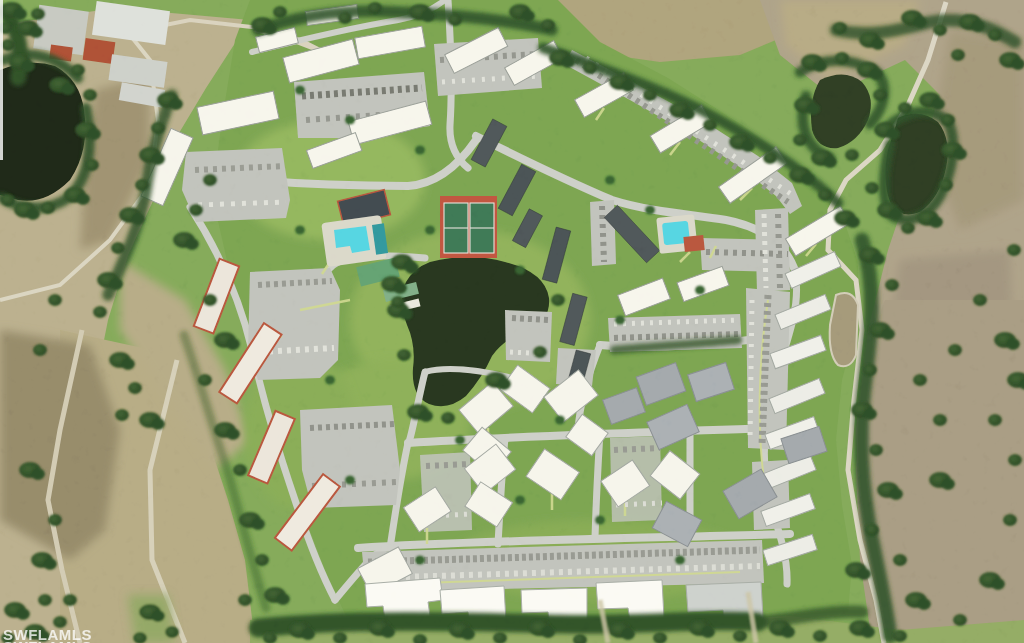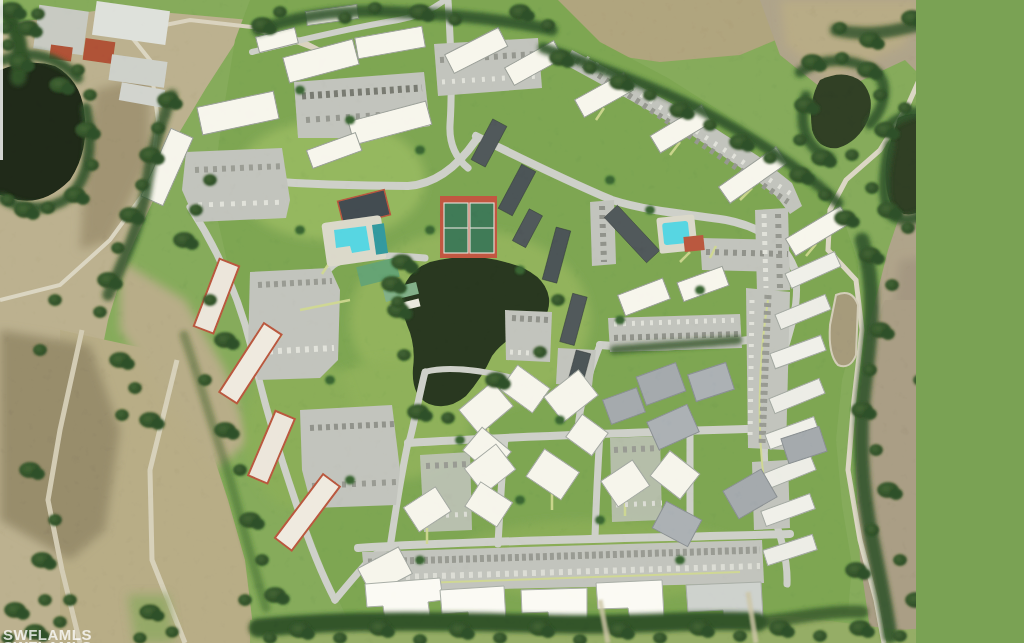--- a/index.html
+++ b/index.html
@@ -1,16 +1,16 @@
 <!DOCTYPE html>
 <html><head>
 <meta charset="utf-8">
 <style>
   html,body{margin:0;padding:0;background:#7aa254;}
-  .wrap{position:relative;width:916px;height:643px;overflow:hidden;font-family:"Liberation Sans",sans-serif;}
+  .wrap{position:relative;width:1024px;height:643px;overflow:hidden;font-family:"Liberation Sans",sans-serif;}
   svg{display:block;}
 </style>
 </head>
 <body>
 <div class="wrap">
 <svg width="1024" height="643" viewBox="0 0 1024 643" xmlns="http://www.w3.org/2000/svg">
 <defs>
   <radialGradient id="treeg" cx="0.4" cy="0.4" r="0.7">
     <stop offset="0" stop-color="#3d5c31"></stop>
     <stop offset="1" stop-color="#24401f"></stop>

